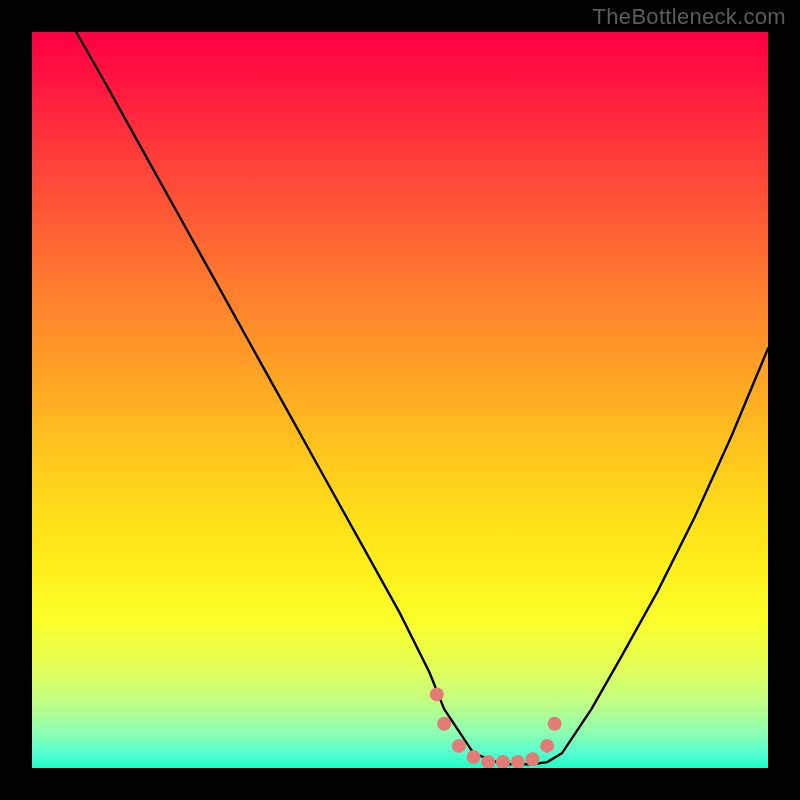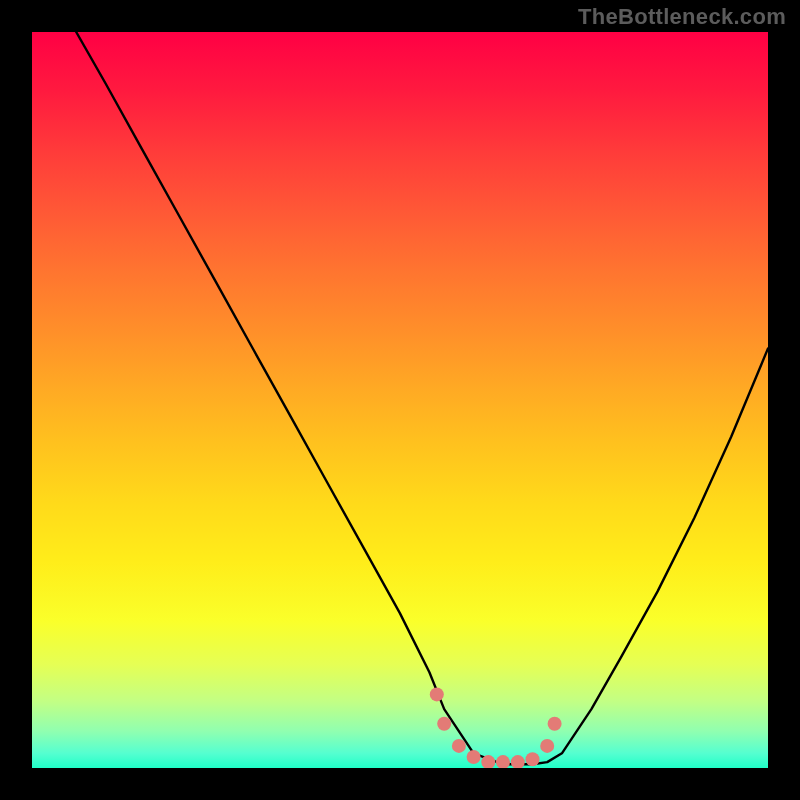--- a/index.html
+++ b/index.html
@@ -16,21 +16,21 @@
     width: 800px;
     height: 800px;
     background: #000;
   }
   .watermark {
     position: absolute;
     top: 4px;
     right: 14px;
     color: #5c5c5c;
     font-size: 22px;
-    font-weight: 700;
+    font-weight: 400;
     letter-spacing: 0.3px;
     z-index: 10;
   }
   .plot-area {
     position: absolute;
     left: 32px;
     top: 32px;
     width: 736px;
     height: 736px;
     overflow: hidden;

